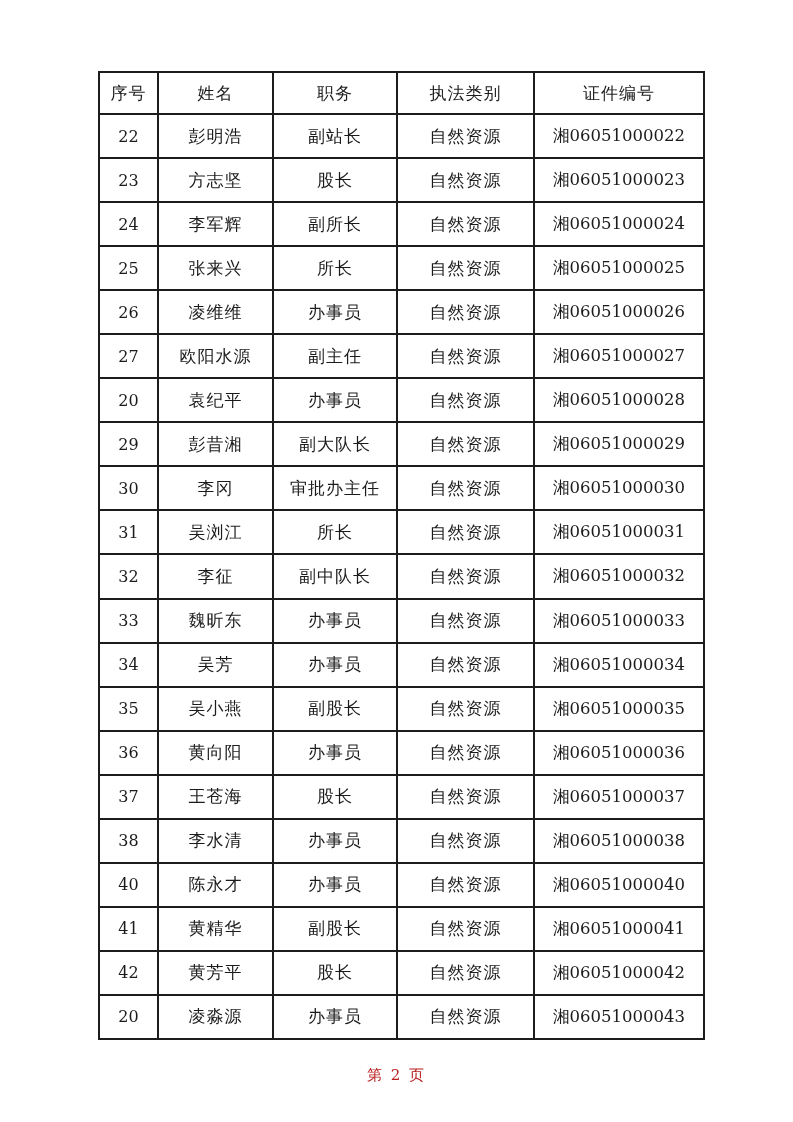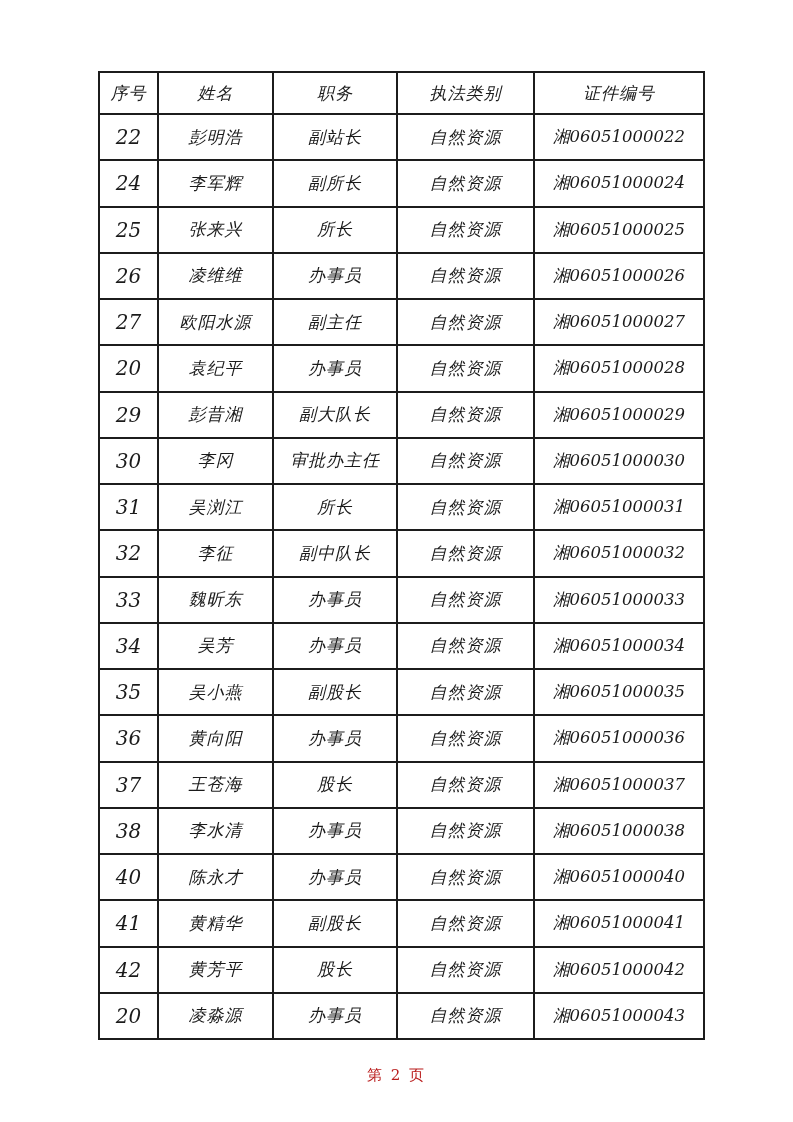--- a/index.html
+++ b/index.html
@@ -15,37 +15,36 @@
     color: #1b1b1b;
   }
   table.roster {
     position: absolute;
     left: 98px;
     top: 71px;
     width: 605px;
     height: 969px;
     border-collapse: collapse;
     table-layout: fixed;
-    font-style: italic;
   }
   table.roster th,
   table.roster td {
     border: 2px solid #1c1c1c;
     text-align: center;
     vertical-align: middle;
     font-weight: normal;
     font-size: 17px;
     padding: 0;
     height: 40px;
     overflow: hidden;
     white-space: nowrap;
     letter-spacing: 1px;
   }
   table.roster td.col-serial-number {
-    font-size: 20px;
+    font-size: 16px;
     letter-spacing: 0;
   }
   table.roster td.col-certificate-number {
     font-size: 16.5px;
     letter-spacing: 0;
   }
   .page-footer {
     position: absolute;
     left: 0;
     top: 1066px;
@@ -78,20 +77,27 @@
   </thead>
   <tbody>
       <tr>
         <td class="col-serial-number">22</td>
         <td class="col-name">彭明浩</td>
         <td class="col-position">副站长</td>
         <td class="col-enforcement-category">自然资源</td>
         <td class="col-certificate-number">湘06051000022</td>
       </tr>
       <tr>
+        <td class="col-serial-number">23</td>
+        <td class="col-name">方志坚</td>
+        <td class="col-position">股长</td>
+        <td class="col-enforcement-category">自然资源</td>
+        <td class="col-certificate-number">湘06051000023</td>
+      </tr>
+      <tr>
         <td class="col-serial-number">24</td>
         <td class="col-name">李军辉</td>
         <td class="col-position">副所长</td>
         <td class="col-enforcement-category">自然资源</td>
         <td class="col-certificate-number">湘06051000024</td>
       </tr>
       <tr>
         <td class="col-serial-number">25</td>
         <td class="col-name">张来兴</td>
         <td class="col-position">所长</td>

